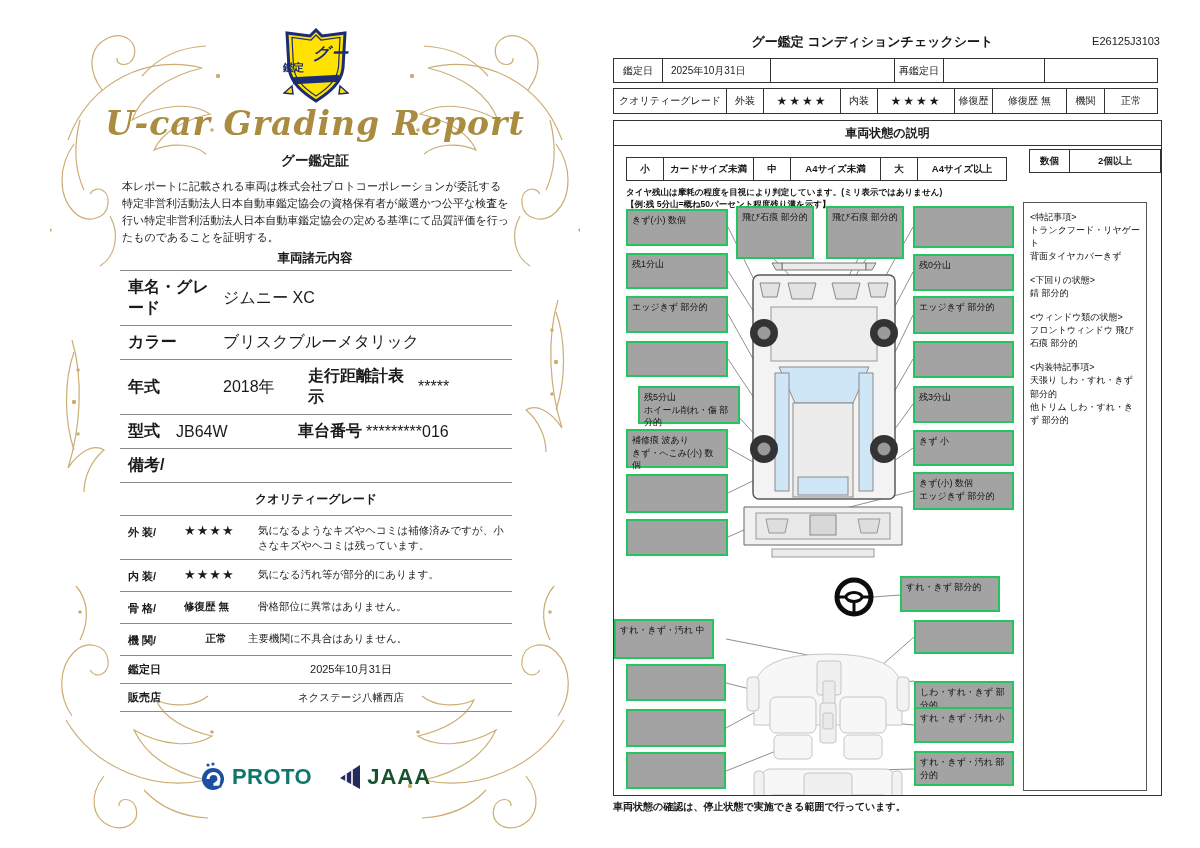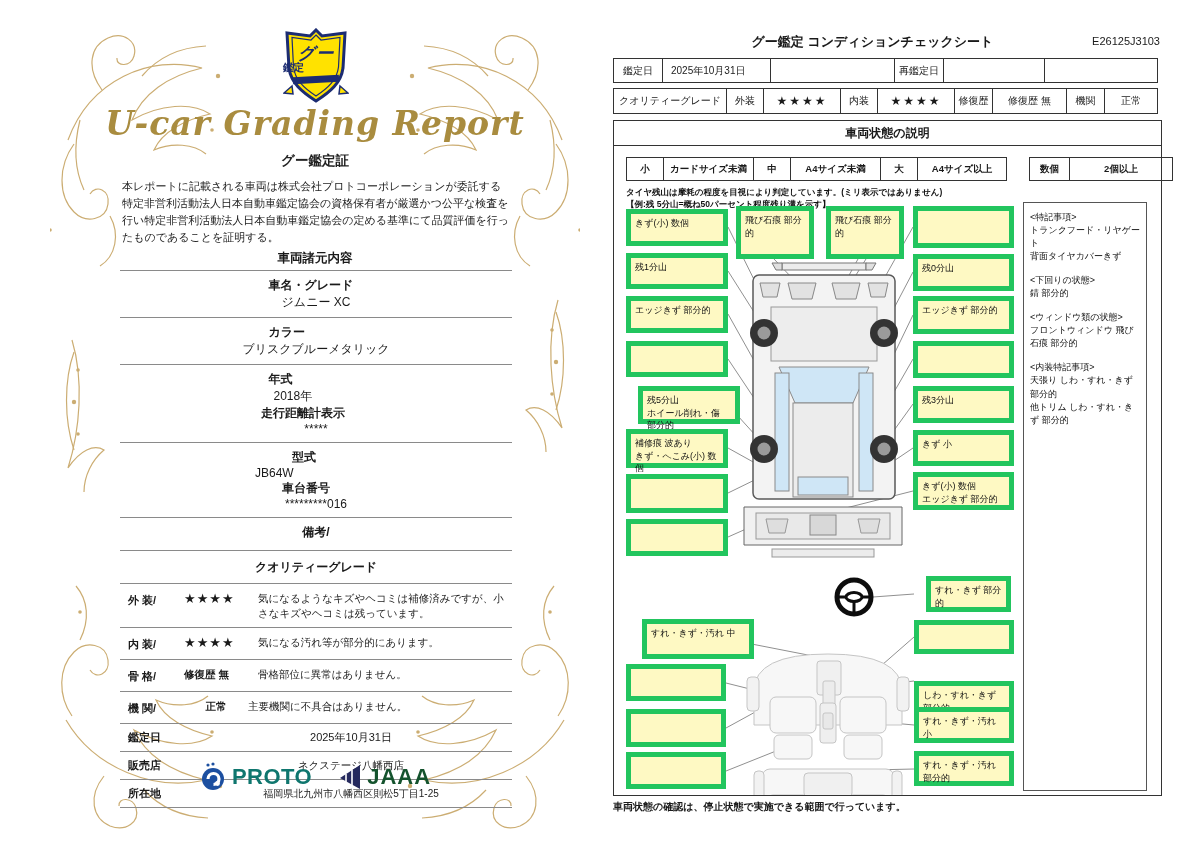--- a/index.html
+++ b/index.html
@@ -6,33 +6,33 @@
   body{
     width:1200px;height:848px;background:#ffffff;position:relative;overflow:hidden;
     font-family:"Liberation Sans","DejaVu Sans",sans-serif;color:#1a1a1a;
     -webkit-font-smoothing:antialiased;
   }
   
   .page-left{position:absolute;left:50px;top:20px;width:530px;height:815px;}
   .orn{position:absolute;left:0;top:0;width:530px;height:815px;pointer-events:none;}
   .badge{position:absolute;left:233px;top:8px;width:66px;height:76px;}
   .badge svg{position:absolute;left:0;top:0;}
-  .badge-t1{position:absolute;left:0;top:14px;width:66px;text-align:center;font-weight:bold;font-style:italic;
+  .badge-t1{position:absolute;left:0;top:14px;width:66px;text-align:right;font-weight:bold;font-style:italic;
     font-size:17px;color:#1c2c72;letter-spacing:1px;}
   .badge-t2{position:absolute;left:0;top:33px;width:66px;text-align:left;font-weight:bold;
     font-size:10.5px;color:#1c2c72;}
   .lp-title{position:absolute;left:0;top:84px;width:530px;text-align:center;
     font-family:"DejaVu Serif","Liberation Serif",serif;font-style:italic;font-weight:bold;
     font-size:33px;color:#a98c3f;letter-spacing:1px;}
   .lp-subtitle{position:absolute;left:0;top:132px;width:530px;text-align:center;
     font-size:13.5px;font-weight:bold;color:#222;}
   .lp-intro{position:absolute;left:72px;top:158px;width:390px;font-size:11px;line-height:1.55;color:#222;}
   .lp-spec-head{position:absolute;left:0;top:230px;width:530px;text-align:center;font-size:12.5px;font-weight:bold;}
   .lp-table{position:absolute;left:70px;top:250px;width:392px;}
-  .sr{border-top:1px solid #8a8a8a;display:flex;align-items:center;padding:6px 8px;font-size:12px;min-height:15px;flex-direction:column;}
+  .sr{border-top:1px solid #8a8a8a;display:flex;align-items:center;padding:6px 8px;font-size:16px;min-height:15px;}
   .sr:last-child{border-bottom:none;}
   .sr .lab{font-weight:bold;}
   .w95{width:95px;flex:none;}
   .lp-qhead{border-top:1px solid #8a8a8a;text-align:center;font-size:12px;font-weight:bold;padding:8px 0 7px;}
   .gr{border-top:1px solid #8a8a8a;display:flex;padding:7px 8px;font-size:11px;align-items:flex-start;}
   .gr .glab{font-weight:bold;width:56px;flex:none;padding-top:2px;}
   .gr .gval{width:74px;flex:none;font-weight:bold;}
   .gr .gstars{font-size:13px;letter-spacing:1px;}
   .gr .gdesc{flex:1;font-size:10.5px;line-height:1.4;color:#222;}
   .ir{border-top:1px solid #8a8a8a;display:flex;padding:6px 8px;font-size:11px;align-items:center;}
@@ -56,28 +56,28 @@
   .rp-t2{position:absolute;left:13px;top:63px;width:545px;height:26px;border:1.5px solid #333;
     display:grid;grid-template-columns:113px 37px 77px 37px 77px 38px 74px 38px 1fr;box-sizing:border-box;}
   .cell{border-right:1px solid #333;display:flex;align-items:center;justify-content:center;
     font-size:10px;overflow:hidden;white-space:nowrap;}
   .cell:last-child{border-right:none;}
   .cell.stars{font-size:12px;font-weight:bold;letter-spacing:2px;}
   .main-box{position:absolute;left:13px;top:95px;width:547px;height:674px;border:1.5px solid #333;box-sizing:content-box;}
   .mb-header{height:24px;border-bottom:1.5px solid #333;text-align:center;font-size:12px;font-weight:bold;line-height:24px;}
   .legend-a{position:absolute;left:12px;top:36px;width:381px;height:24px;border:1px solid #333;
     display:grid;grid-template-columns:37px 90px 37px 90px 37px 1fr;box-sizing:border-box;}
-  .legend-b{position:absolute;left:415px;top:36px;width:144px;height:24px;border:1px solid #333;
+  .legend-b{position:absolute;left:415px;top:28px;width:132px;height:24px;border:1px solid #333;
     display:grid;grid-template-columns:40px 1fr;box-sizing:border-box;}
   .lcell{border-right:1px solid #333;display:flex;align-items:center;justify-content:center;
     font-size:9.5px;font-weight:600;white-space:nowrap;}
   .lcell:last-child{border-right:none;}
   .tire-notes{position:absolute;left:12px;top:66px;font-size:8.5px;font-weight:600;line-height:1.4;color:#111;}
   .dg{position:absolute;left:0;top:0;width:547px;height:674px;}
-  .dl{position:absolute;border:5px solid #22c55e;background:#fef9c3;box-sizing:border-box;
+  .dl{position:absolute;border:2px solid #22c55e;background:#a3a3a3;box-sizing:border-box;
     font-size:9px;line-height:1.4;padding:3px 4px;color:#111;}
   .notes-box{position:absolute;left:409px;top:81px;width:124px;height:589px;border:1.5px solid #555;
     box-sizing:border-box;padding:8px 6px;font-size:9px;line-height:1.45;color:#111;}
   .nb-sec{margin-bottom:11px;}
   .rp-footer{position:absolute;left:13px;top:775px;font-size:10px;font-weight:bold;}
 </style>
 </head>
 <body>
 
 <div class="page-left">
@@ -180,24 +180,20 @@
       <span class="gval" style="font-size:10.5px;padding-top:1px;text-align:center;width:64px">正常</span>
       <span class="gdesc">主要機関に不具合はありません。</span>
     </div>
     <div class="ir">
       <span class="glab">鑑定日</span>
       <span class="ival">2025年10月31日</span>
     </div>
     <div class="ir">
       <span class="glab">販売店</span>
       <span class="ival" style="font-size:10.5px">ネクステージ八幡西店</span>
-    </div>
-    <div class="ir">
-      <span class="glab">所在地</span>
-      <span class="ival" style="font-size:10px">福岡県北九州市八幡西区則松5丁目1-25</span>
     </div>
   </div>
 
 
   <div class="lp-logos">
     <div class="logo-proto">
       <svg width="28" height="30" viewBox="0 0 28 30">
         <circle cx="9" cy="3" r="1.6" fill="#1c4fa0"></circle>
         <circle cx="14" cy="2" r="1.6" fill="#1c4fa0"></circle>
         <circle cx="14" cy="17" r="11" fill="#1c4fa0"></circle>
@@ -402,34 +398,34 @@
         <div>残3分山</div>
       </div>
     <div class="dl" style="left:299px;top:309px;width:101px;height:36px">
         <div>きず 小</div>
       </div>
     <div class="dl" style="left:299px;top:351px;width:101px;height:38px">
         <div>きず(小) 数個</div>
         <div>エッジきず 部分的</div>
       </div>
 
-    <div class="dl" style="left:28px;top:498px;width:112px;height:40px">
+    <div class="dl" style="left:0;top:498px;width:100px;height:40px">
         <div>すれ・きず・汚れ 中</div>
       </div>
     <div class="dl" style="left:12px;top:543px;width:100px;height:37px">
         <div></div>
       </div>
     <div class="dl" style="left:12px;top:588px;width:100px;height:38px">
         <div></div>
       </div>
     <div class="dl" style="left:12px;top:631px;width:100px;height:37px">
         <div></div>
       </div>
 
-    <div class="dl" style="left:312px;top:455px;width:85px;height:36px">
+    <div class="dl" style="left:286px;top:455px;width:100px;height:36px">
         <div>すれ・きず 部分的</div>
       </div>
     <div class="dl" style="left:300px;top:499px;width:100px;height:34px">
         <div></div>
       </div>
     <div class="dl" style="left:300px;top:560px;width:100px;height:40px">
         <div>しわ・すれ・きず 部分的</div>
       </div>
     <div class="dl" style="left:300px;top:586px;width:100px;height:36px">
         <div>すれ・きず・汚れ 小</div>

